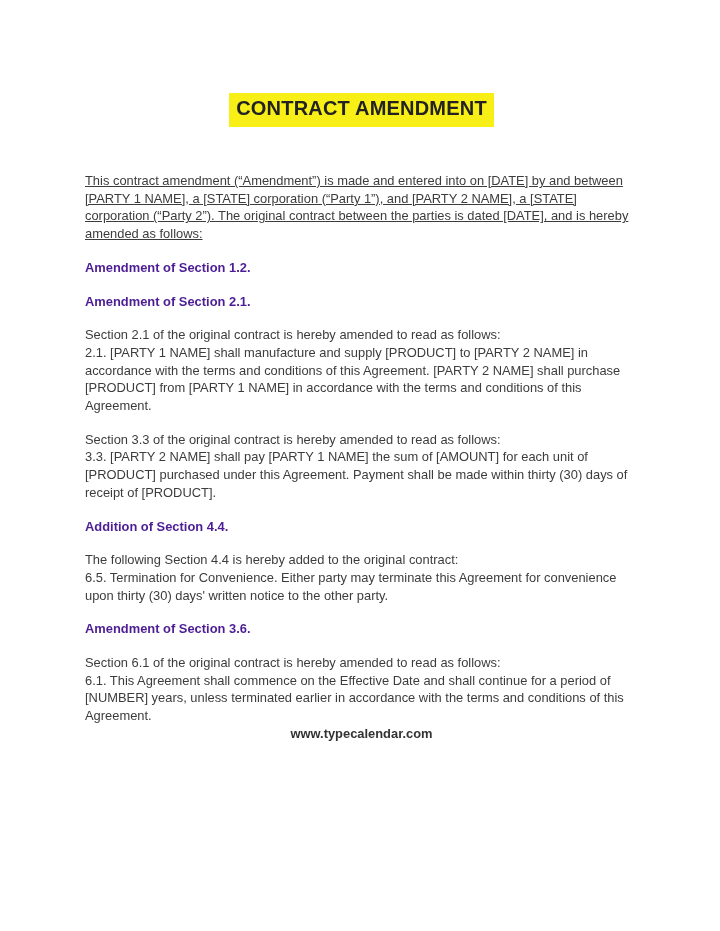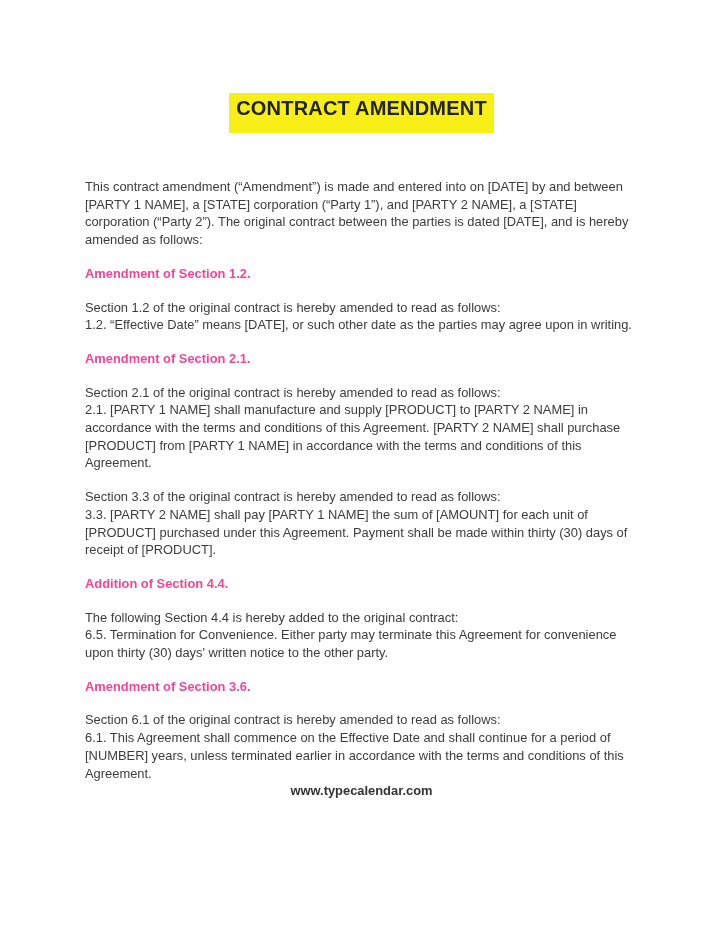--- a/index.html
+++ b/index.html
@@ -21,35 +21,36 @@
     text-align: center;
     margin: 0 0 0 0;
   }
   .highlight {
     display: inline-block;
     font-size: 20px;
     font-weight: bold;
     letter-spacing: 0.2px;
     color: #222222;
     line-height: 26px;
-    padding: 2px 7px 12px 7px;
+    padding: 2px 7px 6px 7px;
   }
   .intro {
     margin-top: 45px;
+    text-decoration: underline;
   }
   p.doc-text {
     font-size: 12.9px;
     line-height: 17.7px;
     white-space: pre-line;
   }
   h2.doc-heading {
     font-size: 12.9px;
     line-height: 17.7px;
     font-weight: bold;
-    color: #ec4899;
+    color: #4c1d95;
     margin-top: 16px;
   }
   section > p.doc-text {
     margin-top: 16px;
   }
   .footer {
     text-align: center;
     font-size: 12.9px;
     line-height: 17.7px;
     font-weight: bold;
@@ -62,22 +63,20 @@
 <div class="page">
 
   <h1 class="title-row">
     <span class="highlight" style="background-color: rgb(248, 239, 22);">CONTRACT AMENDMENT</span>
   </h1>
 
   <p class="doc-text intro">This contract amendment (“Amendment”) is made and entered into on [DATE] by and between [PARTY 1 NAME], a [STATE] corporation (“Party 1”), and [PARTY 2 NAME], a [STATE] corporation (“Party 2”). The original contract between the parties is dated [DATE], and is hereby amended as follows:</p>
 
   <section>
     <h2 class="doc-heading">Amendment of Section 1.2.</h2>
-    <p class="doc-text">Section 1.2 of the original contract is hereby amended to read as follows:
-1.2. “Effective Date” means [DATE], or such other date as the parties may agree upon in writing.</p>
   </section>
 
   <section>
     <h2 class="doc-heading">Amendment of Section 2.1.</h2>
     <p class="doc-text">Section 2.1 of the original contract is hereby amended to read as follows:
 2.1. [PARTY 1 NAME] shall manufacture and supply [PRODUCT] to [PARTY 2 NAME] in accordance with the terms and conditions of this Agreement. [PARTY 2 NAME] shall purchase [PRODUCT] from [PARTY 1 NAME] in accordance with the terms and conditions of this Agreement.</p>
   </section>
 
   <section>
     <p class="doc-text">Section 3.3 of the original contract is hereby amended to read as follows:

